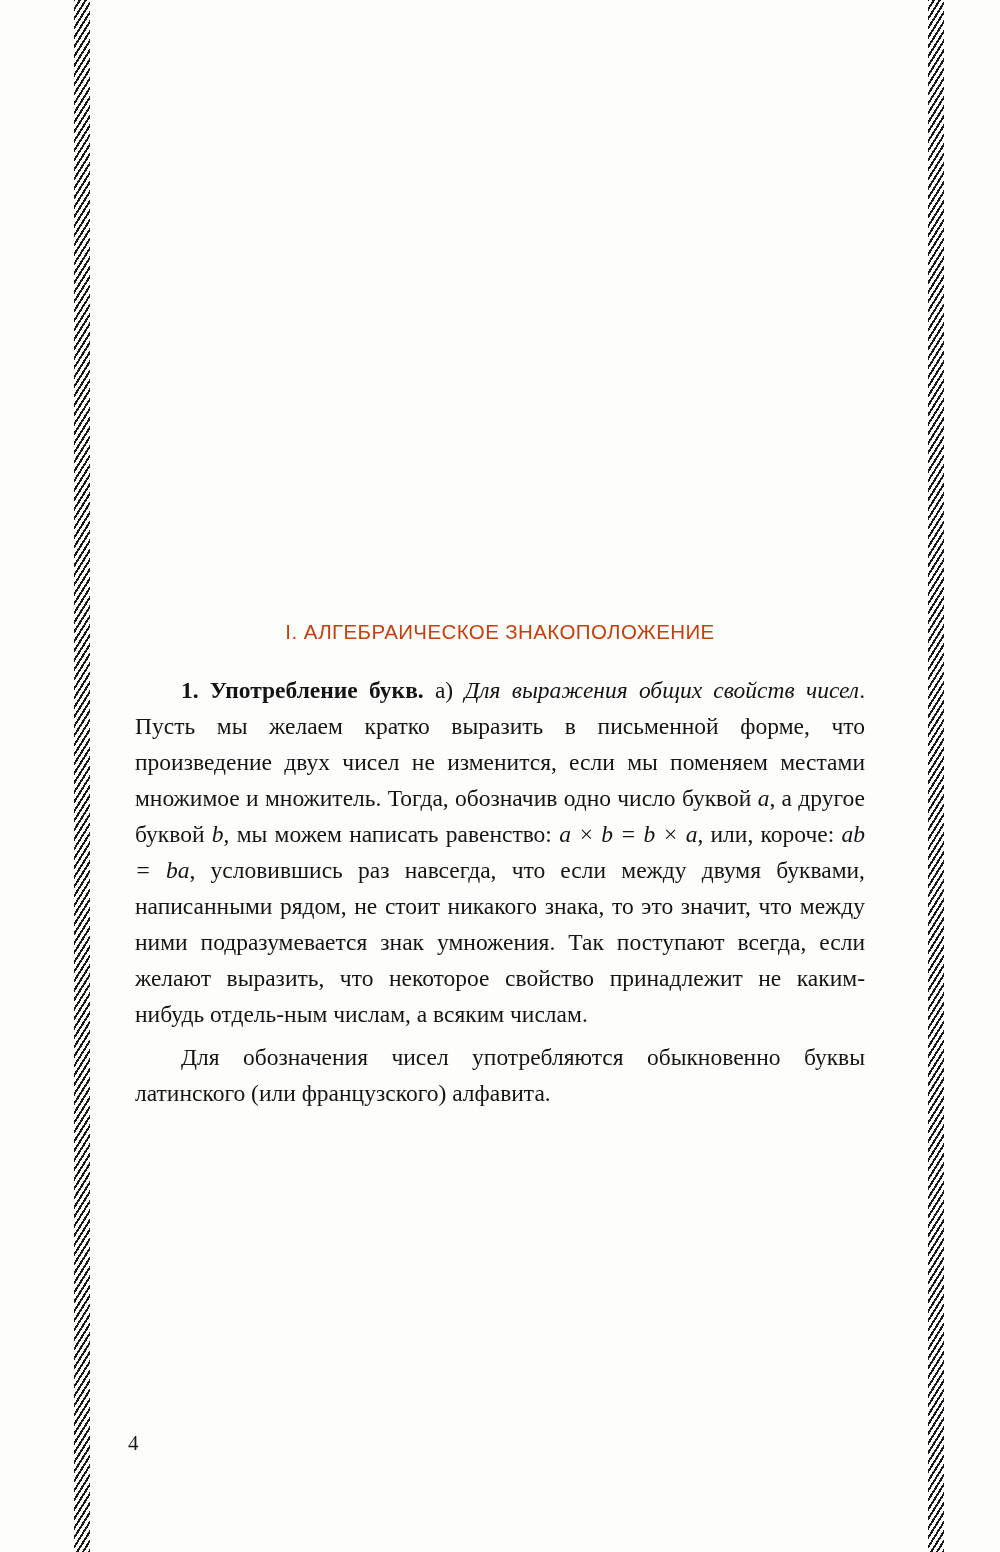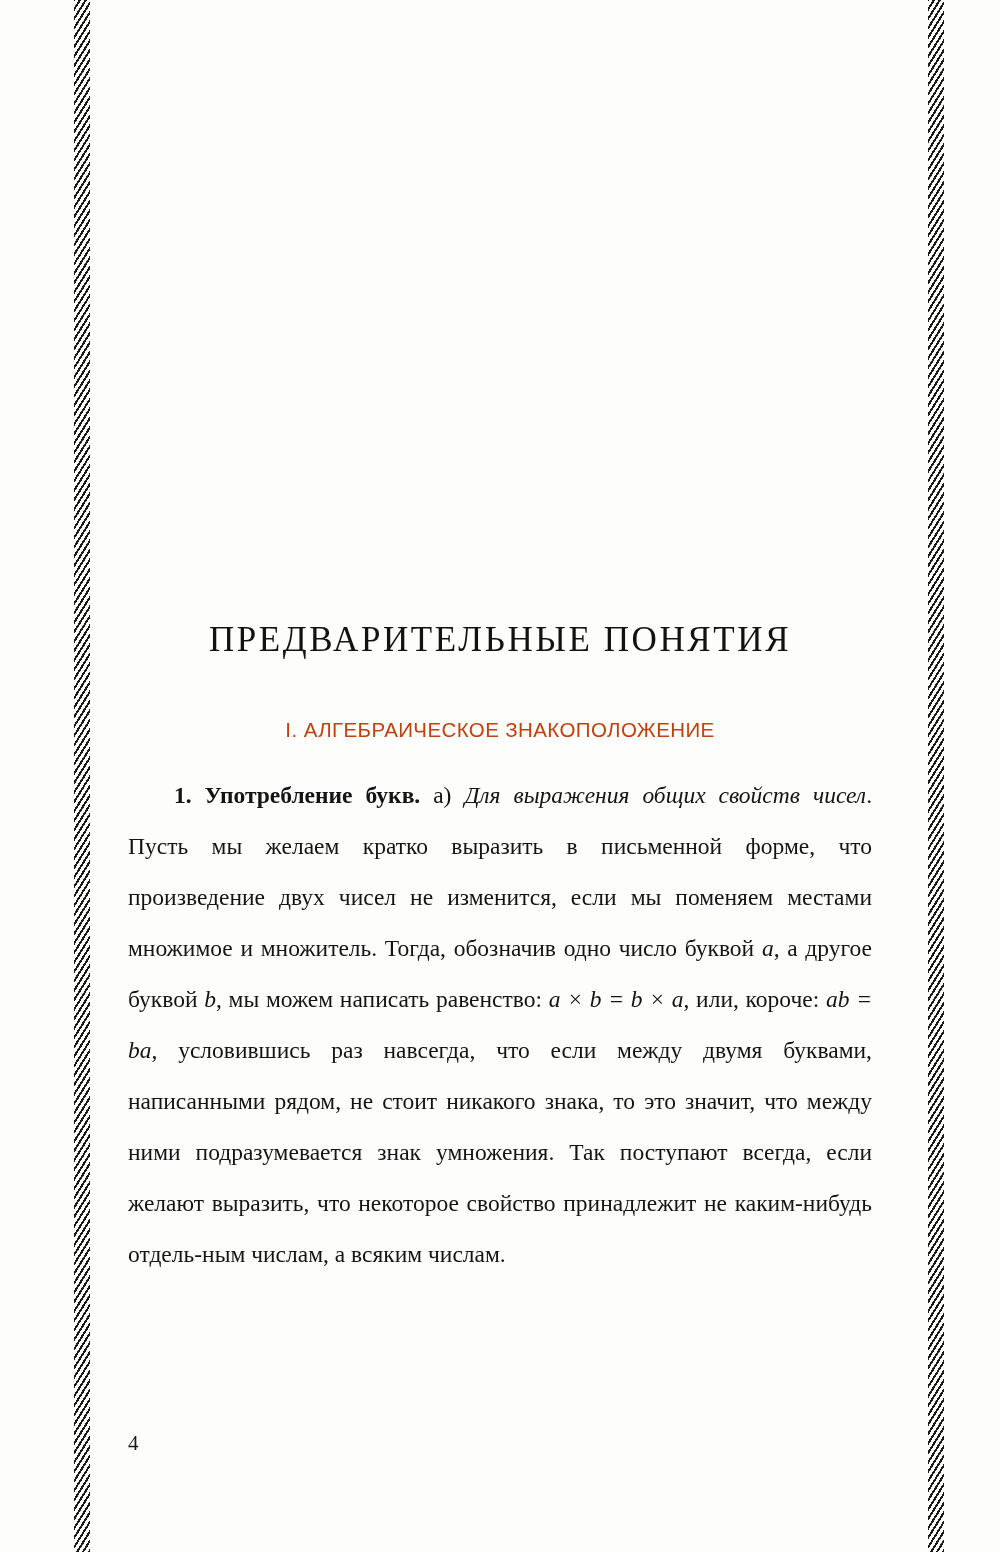--- a/index.html
+++ b/index.html
@@ -55,23 +55,23 @@
     text-align: center;
     font-family: "Liberation Sans", "DejaVu Sans", sans-serif;
     font-size: 20.5px;
     letter-spacing: 0.4px;
     font-weight: 400;
     margin: 0 0 28px 0;
     color: #c2410c;
   }
 
   p.body {
-    margin: 0;
+    margin: 7px;
     font-size: 23.5px;
-    line-height: 51px;
+    line-height: 36px;
     text-align: justify;
     text-justify: inter-word;
     hyphens: manual;
     color: #141414;
   }
   p.body + p.body { margin-top: 0; }
   p.indent { text-indent: 46px; }
 
   .bold { font-weight: 700; }
   .ital { font-style: italic; }
@@ -89,25 +89,25 @@
 </head>
 <body>
 
 <div class="page">
 
   <div class="edge-rule left"></div>
   <div class="edge-rule right"></div>
 
   <div class="content">
 
-    <h1 class="chapter-title">ПРЕДВАРИТЕЛЬНЫЕ ПОНЯТИЯ</h1>
 
     <h2 class="section-title">I. АЛГЕБРАИЧЕСКОЕ ЗНАКОПОЛОЖЕНИЕ</h2>
 
     <p class="body indent"><span class="bold">1. Употребление букв.</span><span> а) </span><span class="ital">Для выражения общих свойств чисел</span><span>. Пусть мы желаем кратко выразить в письменной форме, что произведение двух чисел не изменится, если мы поменяем местами множимое и множитель. Тогда, обозначив одно число буквой </span><span class="mathv">a</span><span>, а другое буквой </span><span class="mathv">b</span><span>, мы можем написать равенство: </span><span class="mathv">a × b = b × a</span><span>, или, короче: </span><span class="mathv">ab = ba</span><span>, условившись раз навсегда, что если между двумя буквами, написанными рядом, не стоит никакого знака, то это значит, что между ними подразумевается знак умножения. Так поступают всегда, если желают выразить, что некоторое свойство принадлежит не каким-нибудь отдель-ным числам, а всяким числам.</span></p>
 
+    <p class="body indent">Для обозначения чисел употребляются обыкновенно буквы латинского (или французского) алфавита.</p>
 
 
   </div>
 
   <div class="folio">4</div>
 
 </div>
 
 </body></html>

